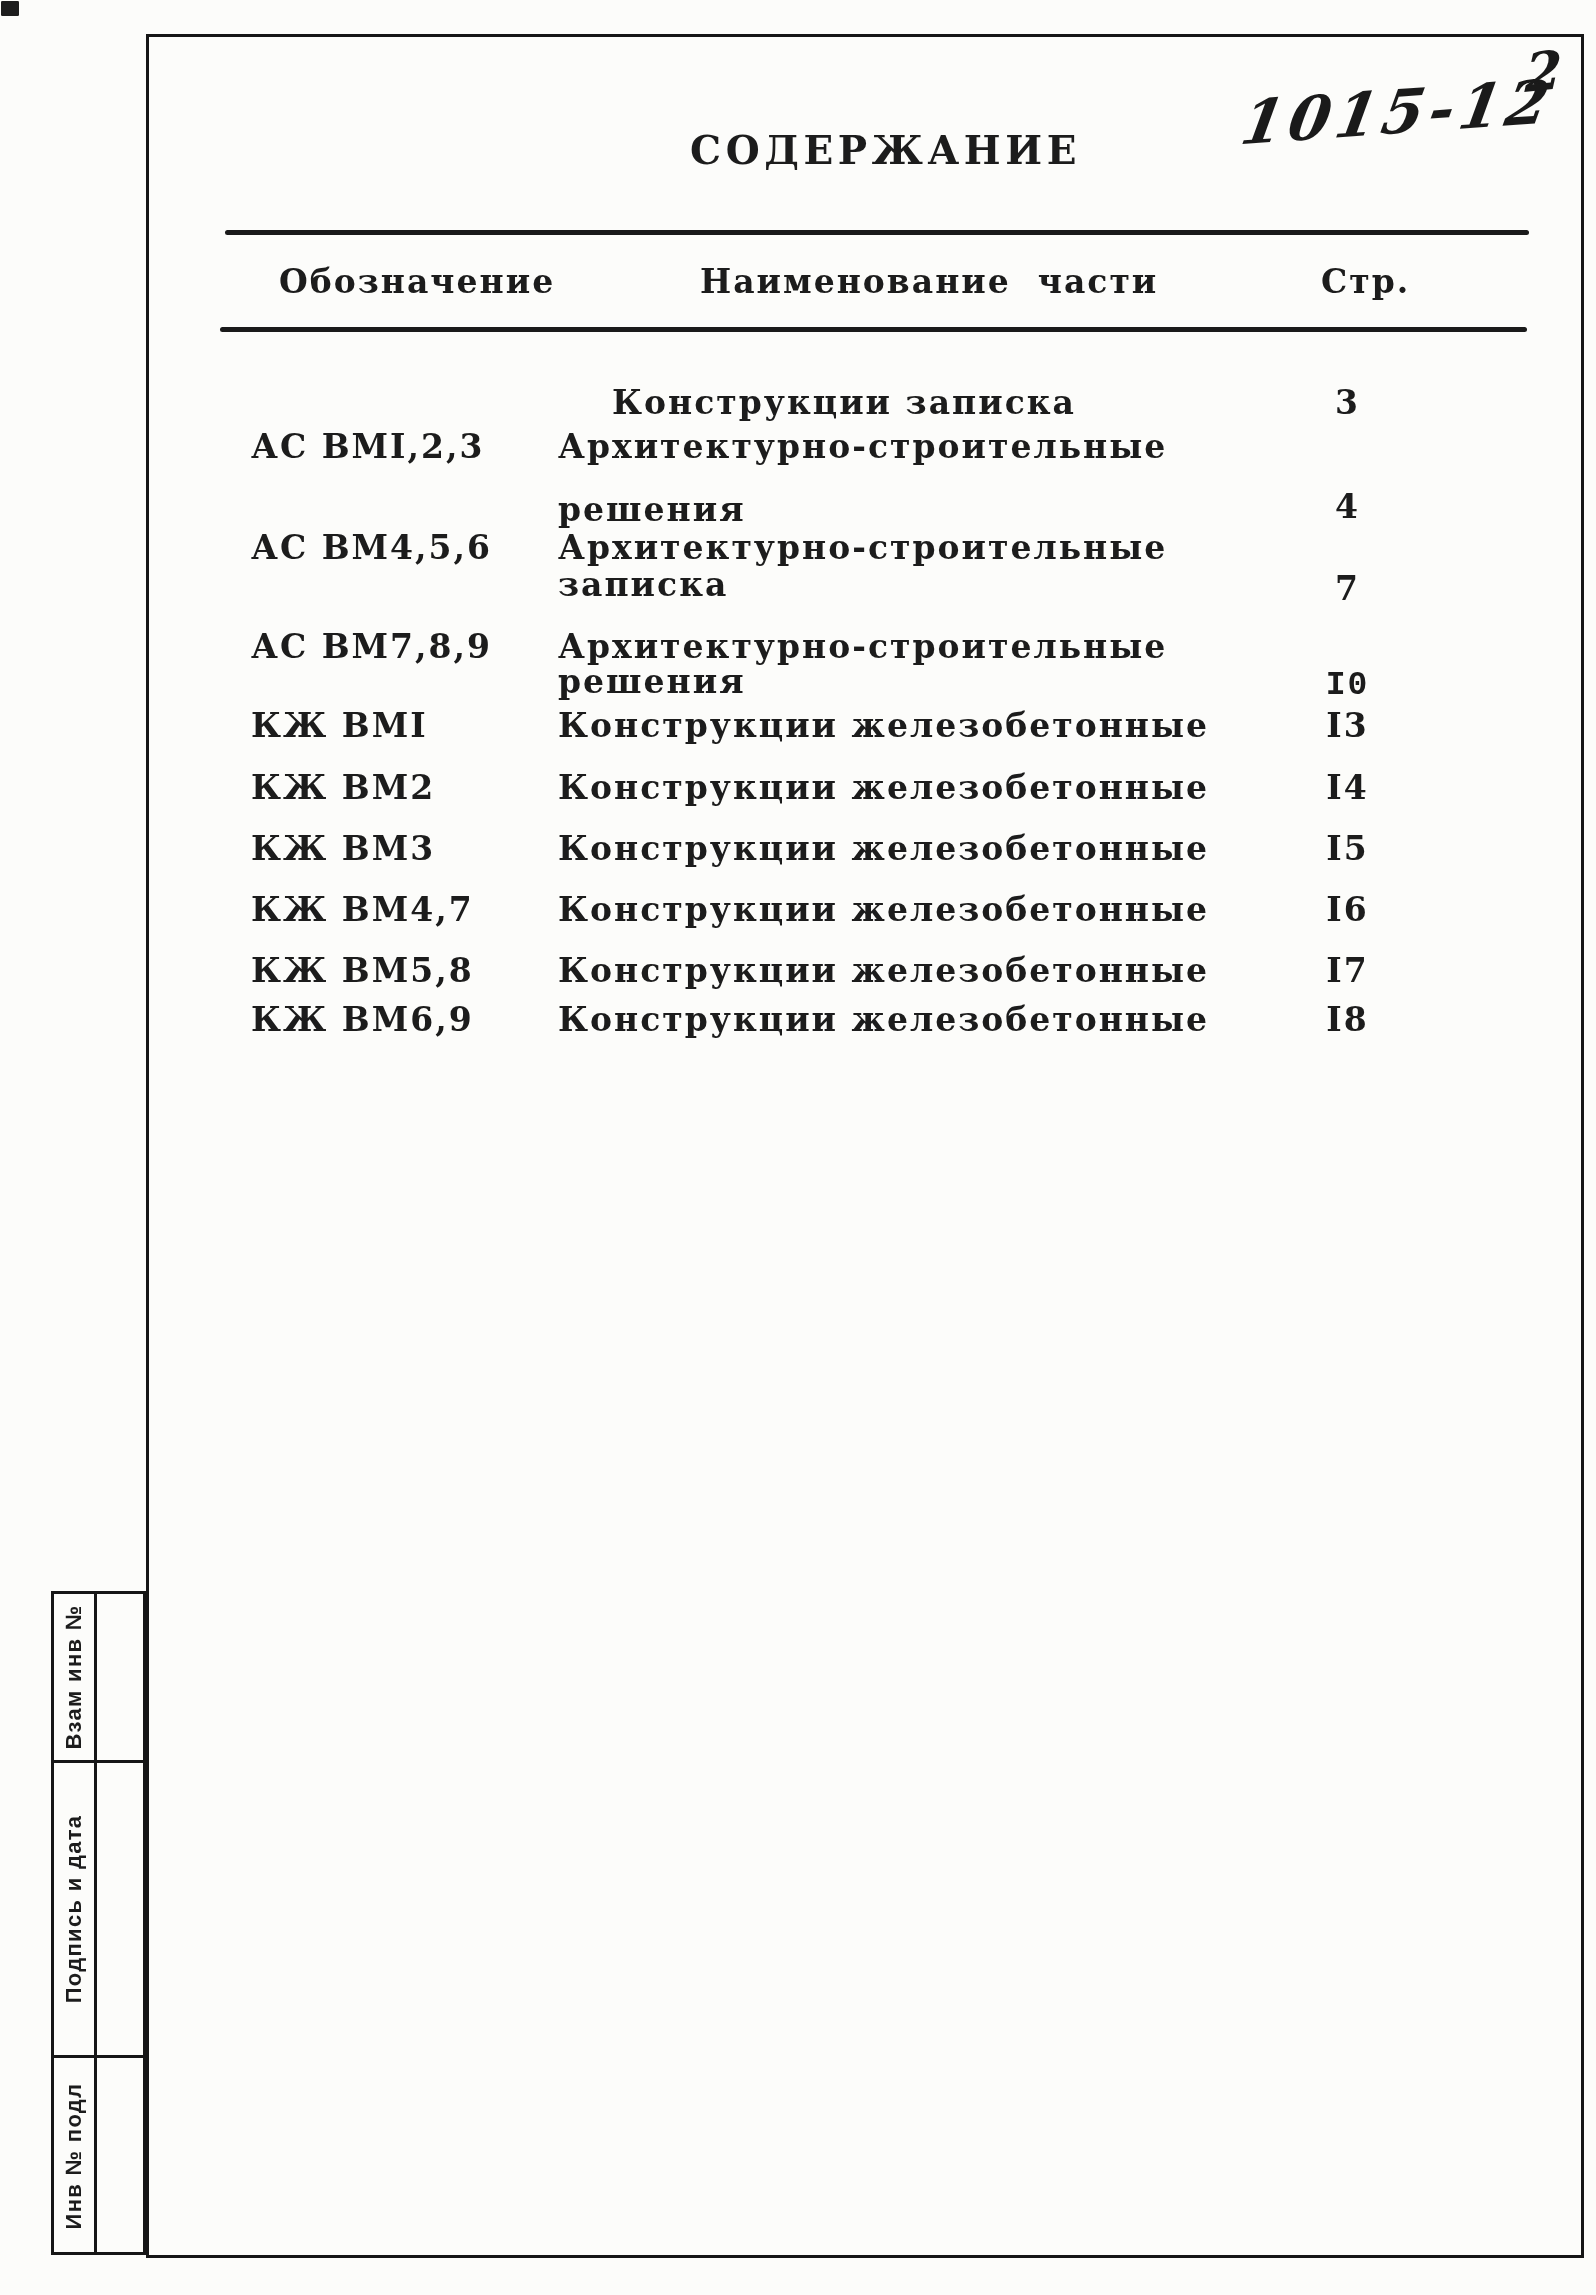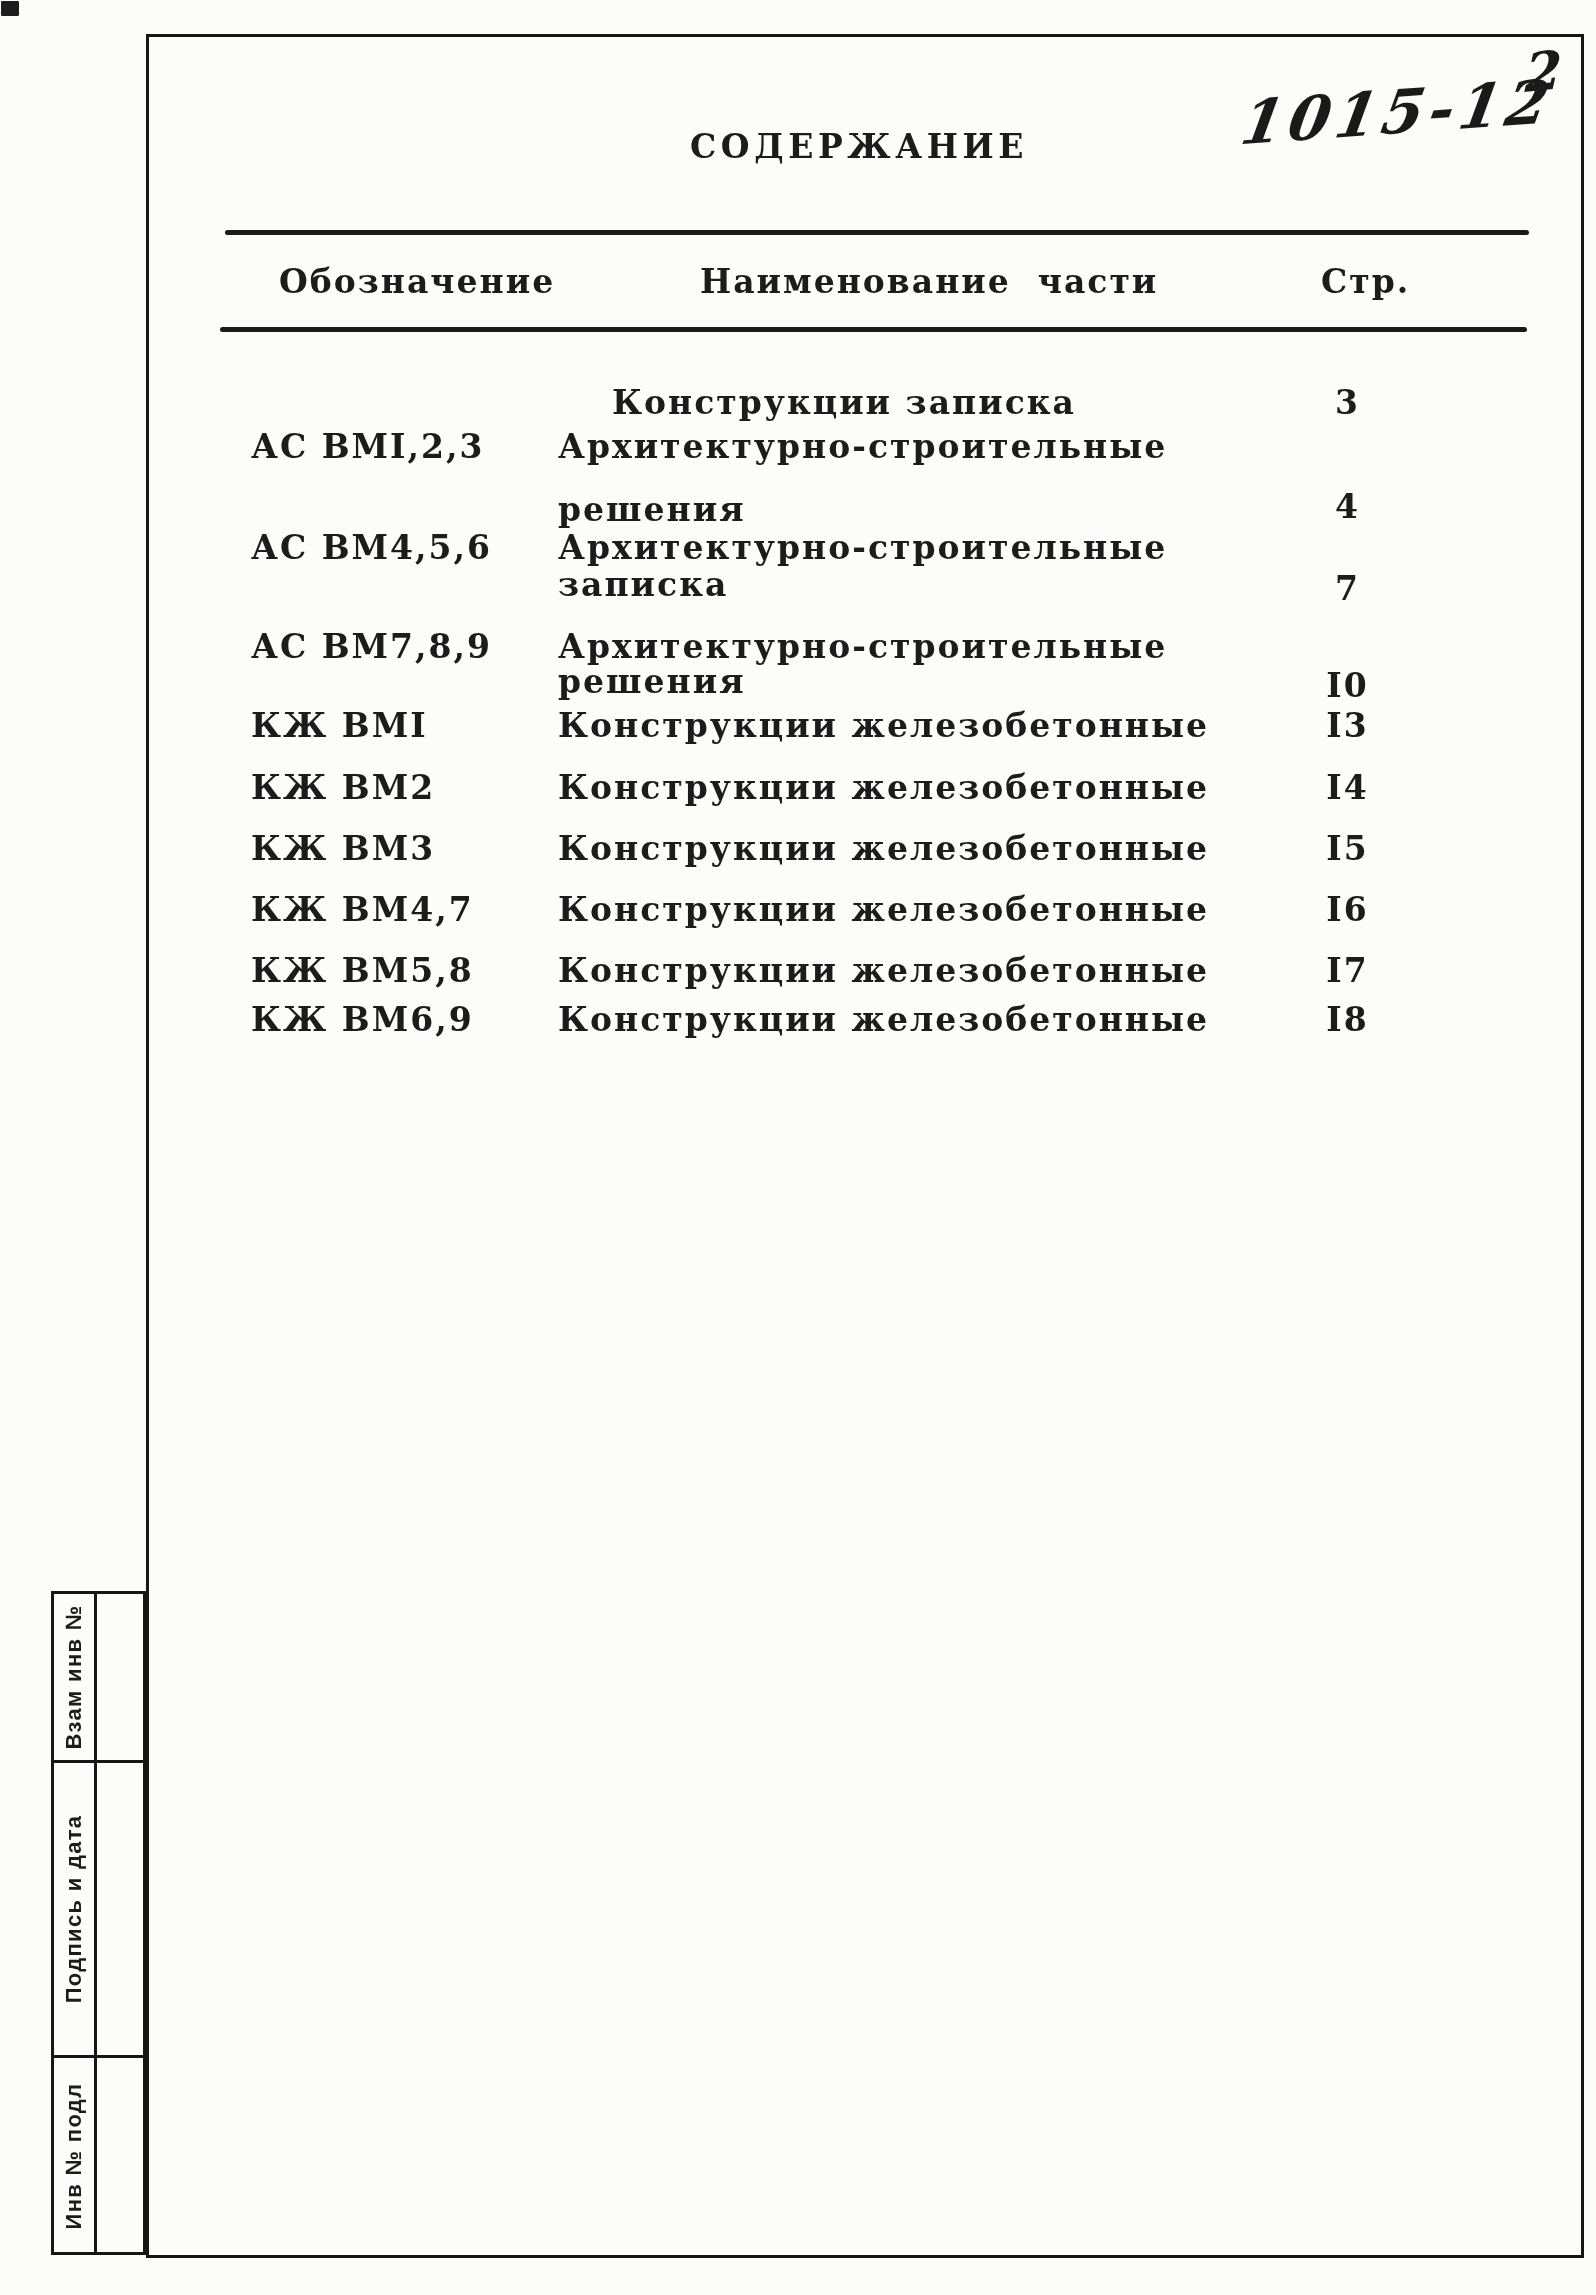--- a/index.html
+++ b/index.html
@@ -27,21 +27,21 @@
   }
   .hand-code{left:1242px;top:77px;font-size:60px;letter-spacing:5.2px;transform:rotate(-4deg) skewX(-14deg);}
   .hand-page{left:1525px;top:40px;font-size:53px;transform:rotate(-6deg) skewX(-8deg);}
   
   .tw{
     position:absolute;
     font-family:"DejaVu Serif",serif;
     font-weight:700;font-size:33px;line-height:1.1;
     letter-spacing:2px;color:#1c1c1c;white-space:nowrap;
   }
-  .title{left:690px;top:129px;font-size:33px;letter-spacing:4.6px;text-align:center;}
+  .title{left:690px;top:129px;font-size:39px;letter-spacing:4.6px;text-align:center;}
   .hdr-name{white-space:pre;margin-left:41px;}
   .pg{left:1311px;width:73px;text-align:center;}
   .desig{left:251px;}
   .nm{left:558px;}
   
   .rule{position:absolute;height:4.6px;background:#1a1a1a;border-radius:2.6px;}
   .rule-top{left:225px;top:230px;width:1304px;}
   .rule-mid{left:220px;top:327px;width:1307px;}
   
   .stamp{
@@ -101,21 +101,21 @@
     <div class="tw desig" style="top:530px;">АС ВМ4,5,6</div>
     <div class="tw nm" style="top:530px;">Архитектурно-строительные</div>
     <div class="tw nm" style="top:567px;">записка</div>
     <div class="tw pg" style="top:571px;">7</div>
   </div>
 
   <div>
     <div class="tw desig" style="top:629px;">АС ВМ7,8,9</div>
     <div class="tw nm" style="top:629px;">Архитектурно-строительные</div>
     <div class="tw nm" style="top:664px;">решения</div>
-    <div class="tw pg" style="top:668px;">I0</div>
+    <div class="tw pg" style="top:668px;font-family:Liberation Mono, monospace;">I0</div>
   </div>
 
   <div>
     <div class="tw desig" style="top:708px;">КЖ ВМI</div>
     <div class="tw nm" style="top:708px;">Конструкции железобетонные</div>
     <div class="tw pg" style="top:708px;">I3</div>
   </div>
 
   <div>
     <div class="tw desig" style="top:770px;text-align:right;">КЖ ВМ2</div>

